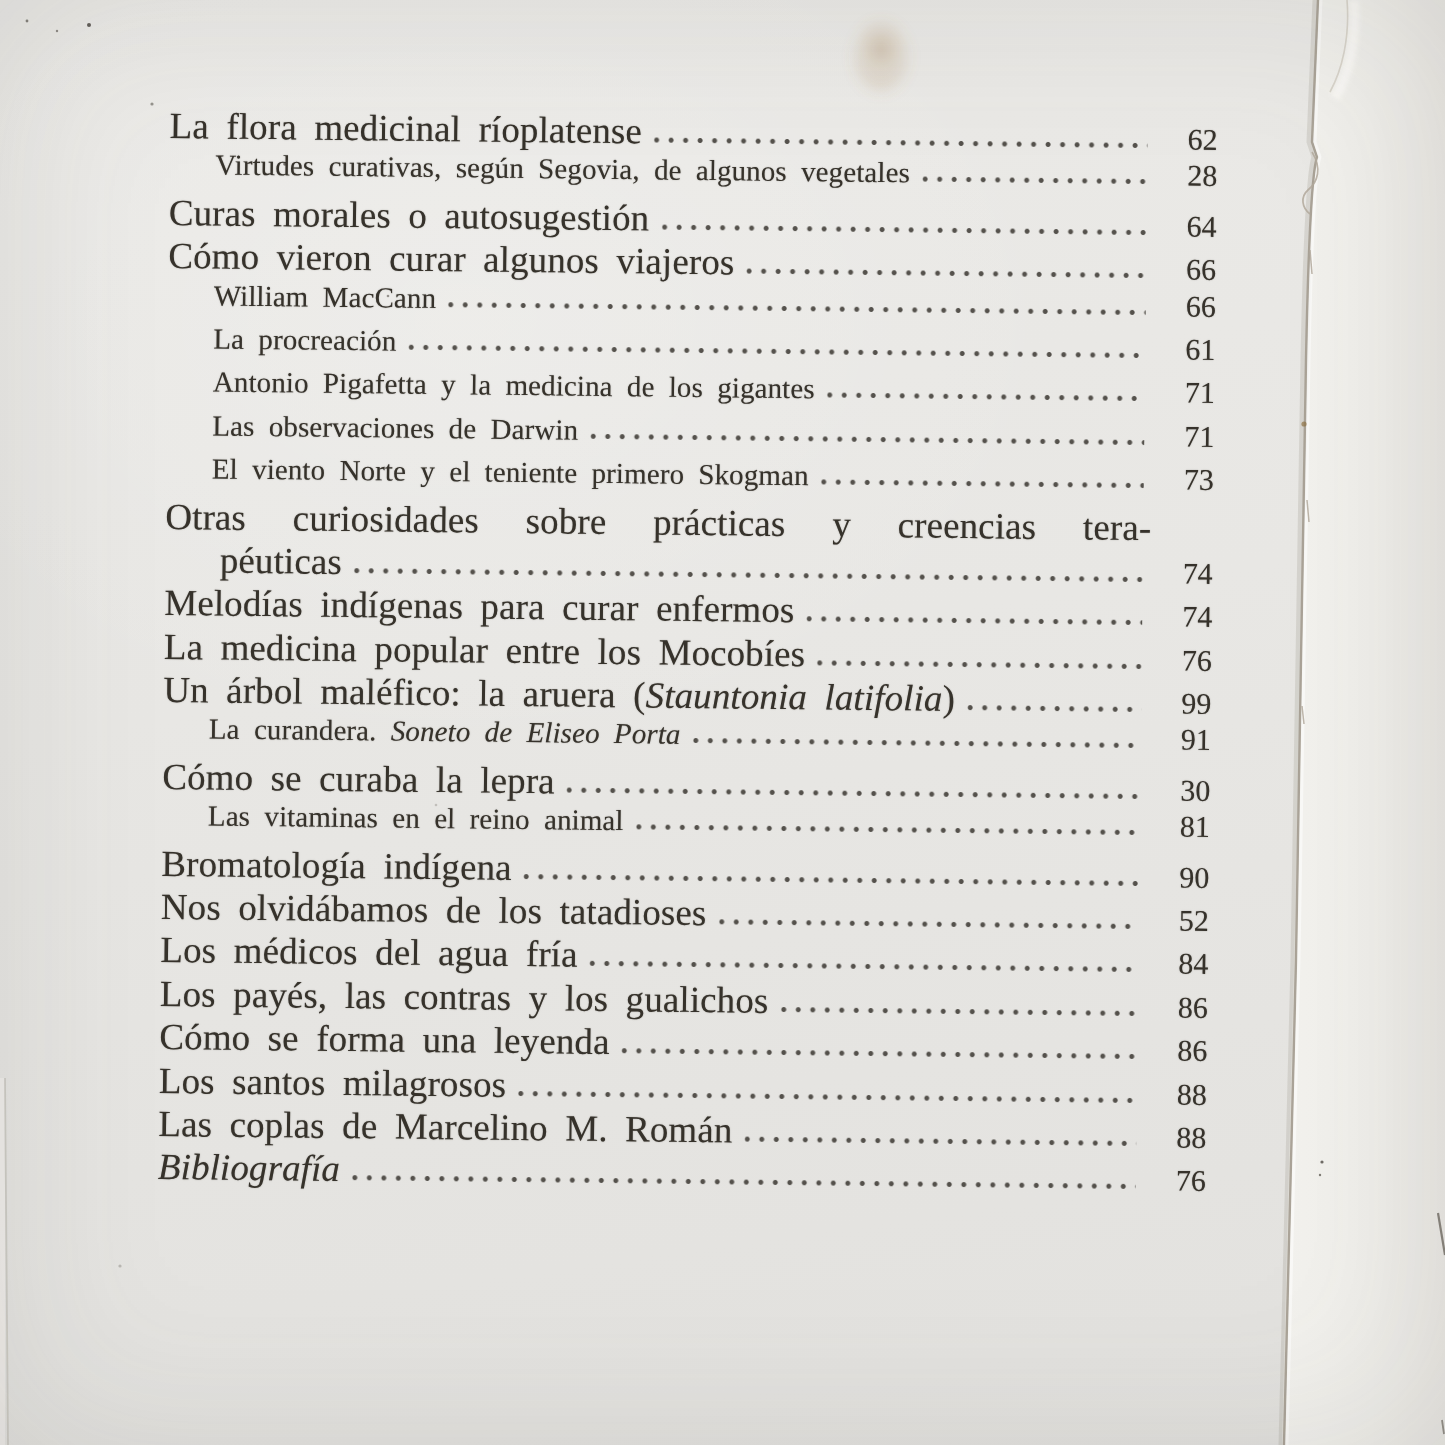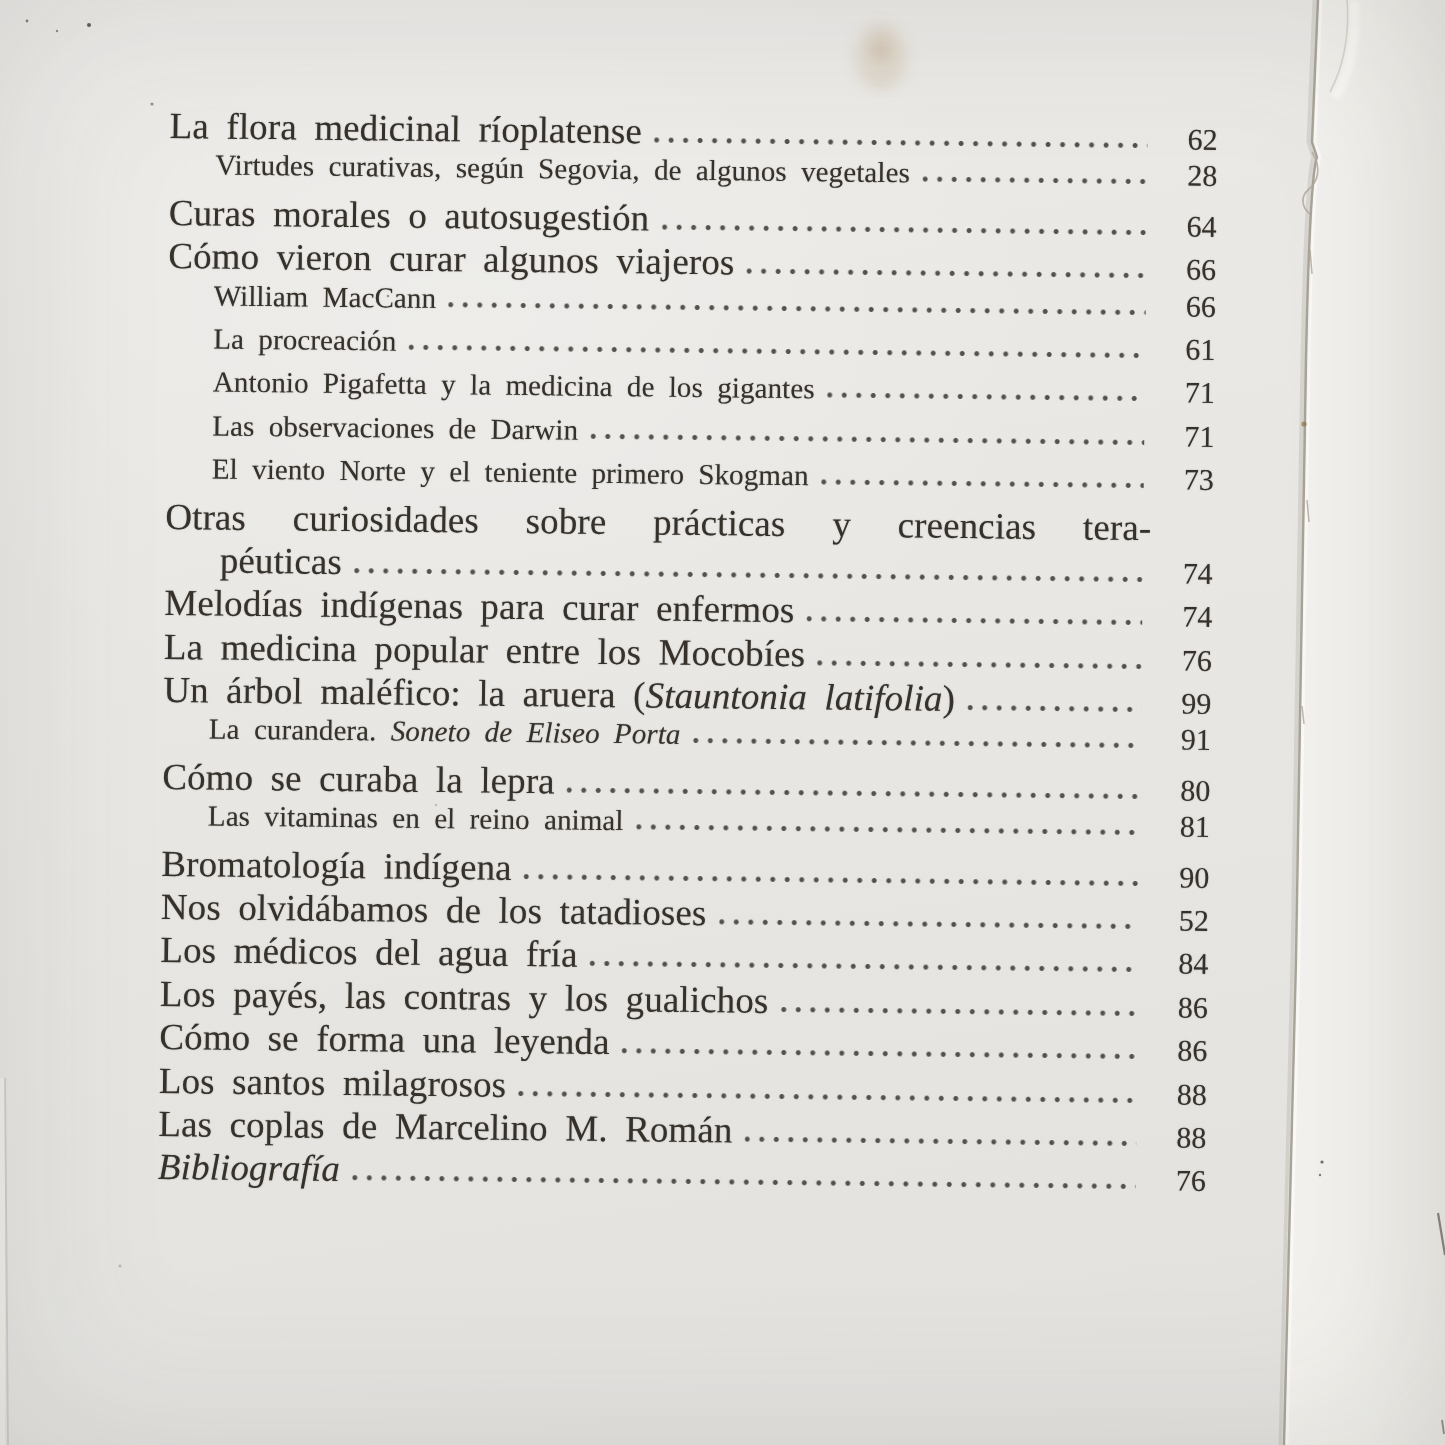--- a/index.html
+++ b/index.html
@@ -176,21 +176,21 @@
       <span class="num">99</span>
     </div>
     <div class="row sub">
       <span class="title"><span>La curandera. </span><span class="it">Soneto de Eliseo Porta</span></span>
       <span class="leader"></span>
       <span class="num">91</span>
     </div>
     <div class="row main">
       <span class="title"><span>Cómo se curaba la lepra</span></span>
       <span class="leader"></span>
-      <span class="num">80</span>
+      <span class="num">30</span>
     </div>
     <div class="row sub">
       <span class="title"><span>Las vitaminas en el reino animal</span></span>
       <span class="leader"></span>
       <span class="num">81</span>
     </div>
     <div class="row main">
       <span class="title"><span>Bromatología indígena</span></span>
       <span class="leader"></span>
       <span class="num">90</span>

